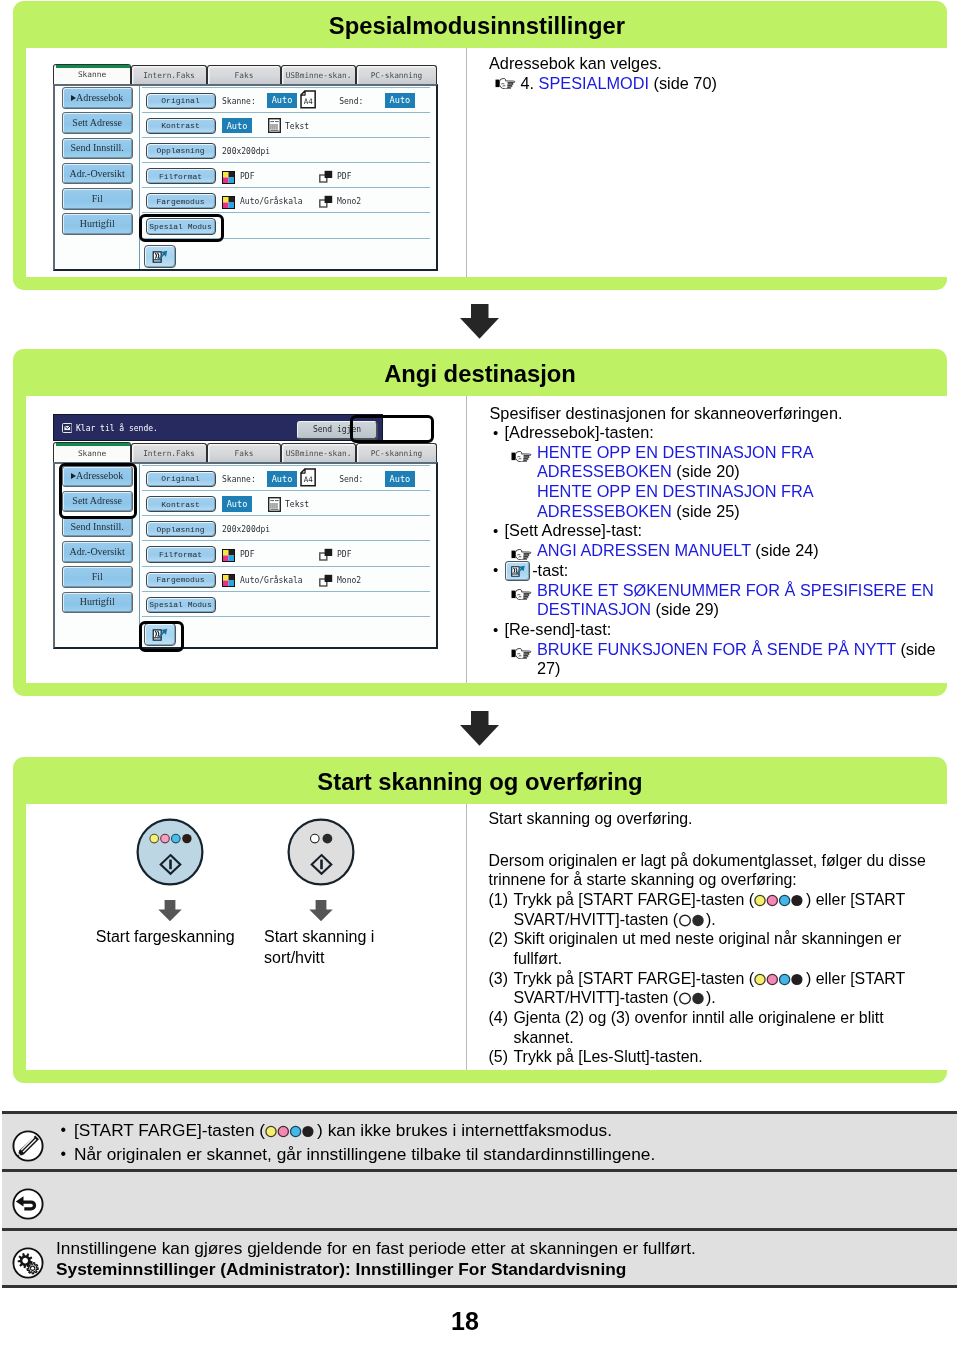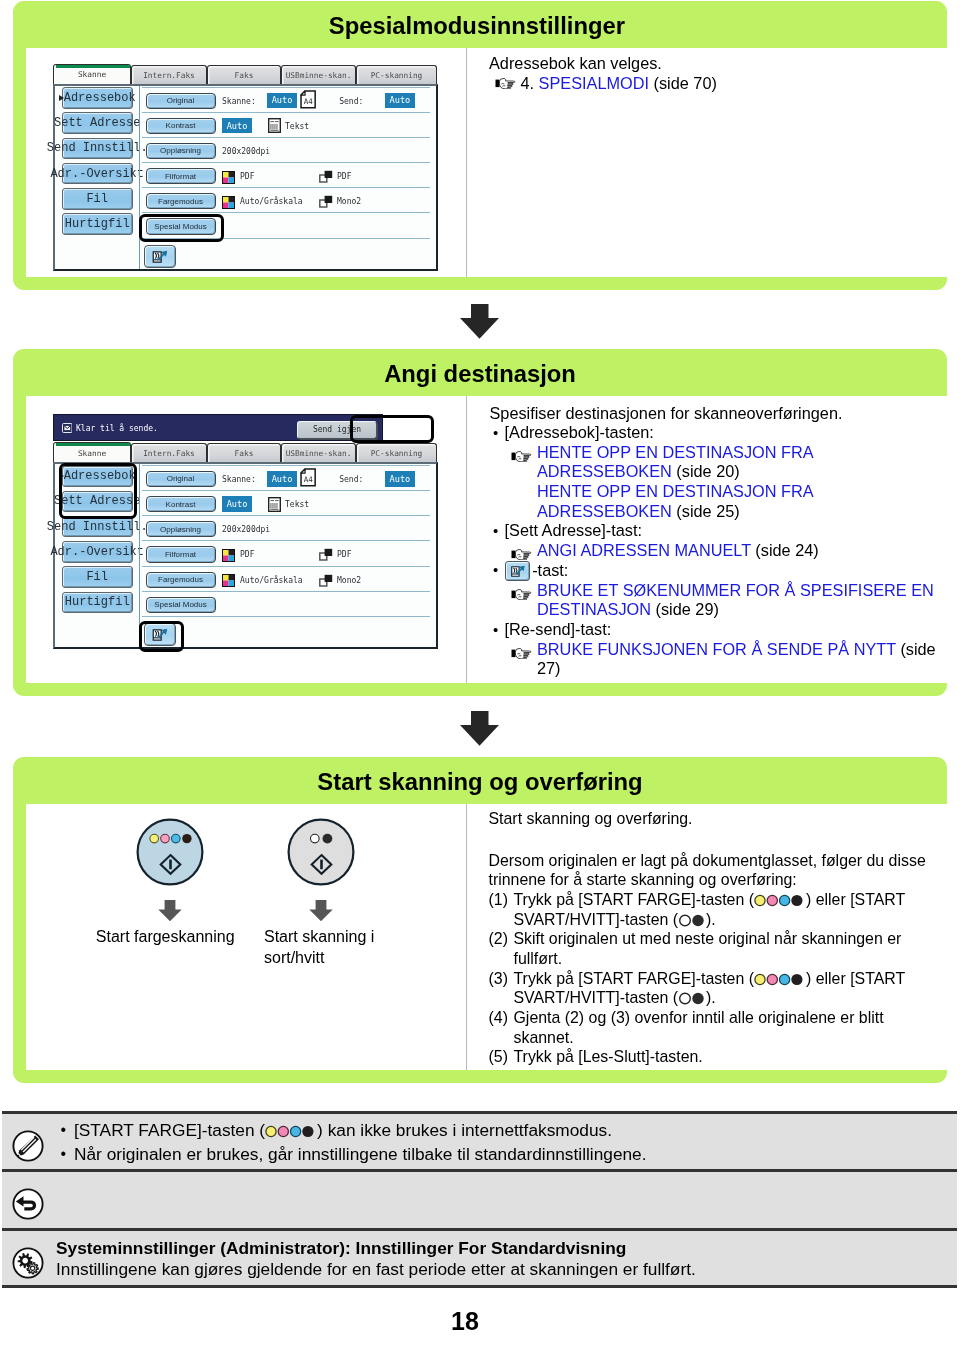--- a/index.html
+++ b/index.html
@@ -19,27 +19,27 @@
   .tab.active{background:#fbfbfa;color:#3a3a3a;border-bottom:none;z-index:3;
        box-shadow:inset 2px 0 0 #fdfdfd;}
   .tab .greenbar{position:absolute;left:1.5px;right:0px;top:0.5px;height:2.6px;background:#0e8a4e;}
   .body{position:absolute;box-sizing:border-box;background:#fcfdfd;
         border-left:2px solid #5c6b76;border-top:2px solid #5c6b76;
         border-right:2px solid #17242d;border-bottom:2px solid #17242d;}
   .vsep{position:absolute;width:1px;background:#6e9cb4;}
   .sidebtn{position:absolute;box-sizing:border-box;
       background:linear-gradient(#9acbec 0%,#8cc5e9 60%,#9fcfee 100%);
       border:1px solid #5e686f;
-      border-radius:3px;font-family:Liberation Mono, monospace;font-size:12px;color:#25303a;
+      border-radius:3px;font-family:Liberation Serif, serif;font-size:10px;color:#25303a;
       text-align:center;line-height:1;display:flex;align-items:center;justify-content:center;
       box-shadow:inset 1px 1px 0 #dceef9, inset -1px -1px 0 #6f98b2;white-space:nowrap;}
   .rowbtn{position:absolute;box-sizing:border-box;
       background:linear-gradient(#a3d0ee 0%,#9acbec 55%,#b6dcf3 100%);
       border:1px solid #3b454d;
-      border-radius:4px;font-family:Liberation Sans, sans-serif;font-size:8px;color:#25303a;
+      border-radius:4px;font-family:Liberation Mono, monospace;font-size:8px;color:#25303a;
       display:flex;align-items:center;justify-content:center;white-space:nowrap;
       box-shadow:inset 1px 1px 0 #e8f4fc, inset -1px -1px 0 #7fa7c0;}
   .rowline{position:absolute;height:1px;background:#8fb8cc;}
   .rlabel{position:absolute;font-family:"DejaVu Sans Mono",monospace;font-size:8px;color:#2a2f35;white-space:nowrap;line-height:9px;}
   .bluechip{position:absolute;background:#1d7fb5;color:#fff;font-family:"DejaVu Sans Mono",monospace;
       font-size:8.6px;display:flex;align-items:center;justify-content:center;}
   .hl{position:absolute;box-sizing:border-box;border:3px solid #000;border-radius:6px;}
 
   
   .rtext{position:absolute;font-size:16.3px;color:#000;line-height:19.65px;}
@@ -495,36 +495,36 @@
                   <g transform="translate(12.3,0.5)">
                     <circle cx="6" cy="6" r="5.1" fill="#f289b4" stroke="#4d2433" stroke-width="1.25"></circle>
                   </g>
                   <g transform="translate(24.6,0.5)">
                     <circle cx="6" cy="6" r="5.1" fill="#46b7e5" stroke="#11435c" stroke-width="1.25"></circle>
                   </g>
                   <g transform="translate(36.9,0.5)">
                     <circle cx="6" cy="6" r="5.6" fill="#231f20"></circle>
                   </g>
                 </svg></span>) kan ikke brukes i internettfaksmodus.</span></div>
-          <div class="nb"><span class="dot">•</span><span>Når originalen er brukes, går innstillingene tilbake til standardinnstillingene.</span></div>
+          <div class="nb"><span class="dot">•</span><span>Når originalen er skannet, går innstillingene tilbake til standardinnstillingene.</span></div>
         </div>
       </div>
       <div class="note" style="left:2px;top:1169px;width:955px;height:59px;">
         <div class="noteico" style="left:10px;top:16px;"><svg width="32" height="32" viewBox="0 0 32 32">
             <circle cx="16" cy="16" r="14.6" fill="#fff" stroke="#111" stroke-width="1.9"></circle>
             <path d="M12.3 22.4 h6.8 a5.0 5.0 0 0 0 0 -10.0 H11.5 V8.2 L3.8 13.5 L11.5 18.6 V15.7 h7.6 a1.75 1.75 0 0 1 0 3.5 h-6.8 Z" fill="#111"></path>
           </svg></div>
       </div>
       <div class="note last" style="left:2px;top:1228px;width:955px;height:59.5px;">
         <div class="noteico" style="left:10px;top:16px;"><svg width="32" height="32" viewBox="0 0 32 32">
             <circle cx="16" cy="16" r="14.6" fill="#fff" stroke="#111" stroke-width="1.9"></circle>
             <path d="M20.73 14.60 L20.29 16.34 L17.92 16.06 L17.21 17.10 L18.33 19.21 L16.87 20.26 L15.23 18.52 L14.02 18.86 L13.53 21.19 L11.73 21.06 L11.60 18.67 L10.45 18.15 L8.57 19.63 L7.28 18.37 L8.71 16.46 L8.17 15.32 L5.78 15.24 L5.60 13.45 L7.93 12.90 L8.24 11.68 L6.46 10.09 L7.48 8.60 L9.61 9.68 L10.63 8.94 L10.29 6.58 L12.03 6.09 L12.97 8.28 L14.23 8.38 L15.49 6.35 L17.13 7.09 L16.44 9.38 L17.34 10.26 L19.61 9.52 L20.39 11.14 L18.39 12.45 L18.52 13.70 Z M16 13.6 L15.94 13.02 L15.76 12.46 L15.47 11.95 L15.07 11.52 L14.60 11.18 L14.07 10.94 L13.49 10.82 L12.91 10.82 L12.33 10.94 L11.80 11.18 L11.33 11.52 L10.93 11.95 L10.64 12.46 L10.46 13.02 L10.40 13.60 L10.46 14.18 L10.64 14.74 L10.93 15.25 L11.33 15.68 L11.80 16.02 L12.33 16.26 L12.91 16.38 L13.49 16.38 L14.07 16.26 L14.60 16.02 L15.07 15.68 L15.47 15.25 L15.76 14.74 L15.94 14.18 L16.00 13.60 Z" fill="#141414" fill-rule="evenodd"></path>
             <path d="M26.20 21.10 L26.07 22.41 L24.31 22.47 L23.91 23.31 L24.96 24.72 L24.01 25.64 L22.62 24.56 L21.78 24.94 L21.68 26.70 L20.35 26.79 L19.99 25.07 L19.10 24.82 L17.89 26.10 L16.81 25.33 L17.64 23.78 L17.12 23.01 L15.37 23.21 L15.05 21.93 L16.68 21.27 L16.77 20.35 L15.30 19.38 L15.88 18.19 L17.55 18.74 L18.22 18.09 L17.71 16.40 L18.92 15.86 L19.85 17.35 L20.77 17.28 L21.47 15.67 L22.75 16.03 L22.50 17.77 L23.25 18.31 L24.82 17.52 L25.57 18.62 L24.26 19.79 L24.49 20.69 Z M22.700000000000003 21.2 L22.65 20.76 L22.52 20.35 L22.30 19.97 L22.01 19.64 L21.65 19.38 L21.25 19.20 L20.82 19.11 L20.38 19.11 L19.95 19.20 L19.55 19.38 L19.19 19.64 L18.90 19.97 L18.68 20.35 L18.55 20.76 L18.50 21.20 L18.55 21.64 L18.68 22.05 L18.90 22.43 L19.19 22.76 L19.55 23.02 L19.95 23.20 L20.38 23.29 L20.82 23.29 L21.25 23.20 L21.65 23.02 L22.01 22.76 L22.30 22.43 L22.52 22.05 L22.65 21.64 L22.70 21.20 Z" fill="none" stroke="#141414" stroke-width="1.25" fill-rule="evenodd"></path>
           </svg></div>
         <div class="notetext b23" style="left:54px;top:6.5px;width:890px;">
+          <div>Innstillingene kan gjøres gjeldende for en fast periode etter at skanningen er fullført.</div>
           <div style="font-weight:bold;">Systeminnstillinger (Administrator): Innstillinger For Standardvisning</div>
-          <div>Innstillingene kan gjøres gjeldende for en fast periode etter at skanningen er fullført.</div>
         </div>
       </div>
     </div>
 
   <div class="pagenum" style="left:0;top:1307px;width:930px;text-align:center;">18</div>
 </div>
 
 </body></html>

